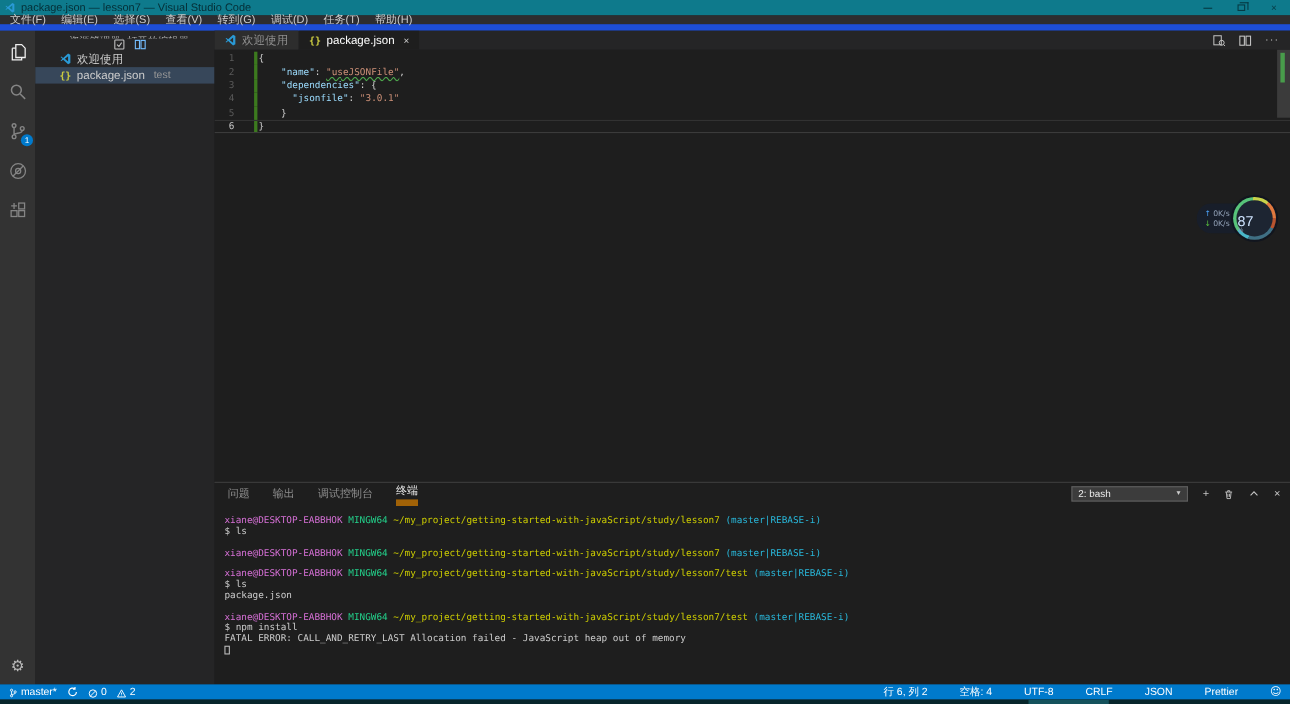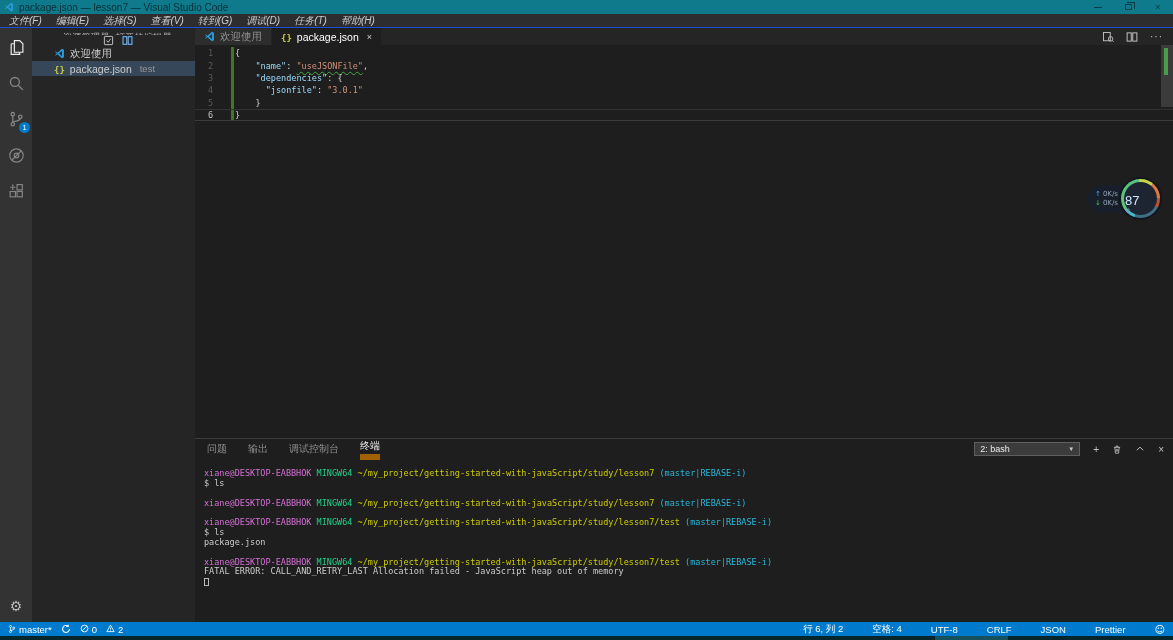--- a/index.html
+++ b/index.html
@@ -11,21 +11,21 @@
   .titlebar .vsc-logo{width:10px;height:10px;margin-right:5px;}
   .win-controls{margin-left:auto;display:flex;height:100%;}
   .win-btn{width:30px;display:flex;align-items:center;justify-content:center;
     color:#063a44;font-size:9px;}
   .restore-glyph{width:7px;height:6px;border:1px solid #063a44;position:relative;}
   .restore-glyph:before{content:"";position:absolute;left:1px;top:-3px;width:7px;height:6px;
     border:1px solid #063a44;border-left:none;border-bottom:none;}
   .min-glyph{width:8px;height:1px;background:#063a44;}
   
   .menubar{height:14px;background:#2d2d30;display:flex;align-items:center;
-    font-size:10px;color:#cccccc;padding-left:2px;border-bottom:1px solid #1d4ed8;font-style:italic;}
+    font-size:10px;color:#cccccc;padding-left:2px;border-bottom:6px solid #1d4ed8;}
   .menu-item{padding:0 7px;cursor:default;}
   
   .main{display:flex;height:594px;}
   .activitybar{width:32px;background:#333333;display:flex;flex-direction:column;
     align-items:center;padding-top:9px;gap:16px;position:relative;flex:none;}
   .act-icon{width:20px;height:20px;display:flex;align-items:center;justify-content:center;position:relative;}
   .badge{position:absolute;right:-4px;bottom:-4px;min-width:11px;height:11px;border-radius:50%;
     background:#007acc;color:#fff;font-size:7.5px;display:flex;align-items:center;justify-content:center;}
   .act-gear{position:absolute;bottom:8px;left:0;width:32px;text-align:center;
     color:#b9b9b9;font-size:14px;font-family:"DejaVu Sans",sans-serif;}
@@ -76,21 +76,21 @@
   .terminal{flex:1;padding:11px 0 0 9px;font-family:"DejaVu Sans Mono","Liberation Mono",monospace;
     font-size:8.5px;line-height:9.85px;color:#cccccc;overflow:hidden;}
   .t-line{white-space:pre;height:9.85px;}
   .t-user{color:#d670d6;} .t-env{color:#23d18b;} .t-path{color:#cdcd00;} .t-branch{color:#29b8db;}
   .t-cursor{display:inline-block;width:5px;height:8px;border:1px solid #b9b9b9;vertical-align:middle;}
   
   .statusbar{height:14px;background:#007acc;color:#ffffff;font-size:9.5px;
     display:flex;align-items:center;padding:0 8px;}
   .sb-left{display:flex;align-items:center;gap:9px;}
   .sb-right{margin-left:auto;display:flex;align-items:center;gap:29px;}
-  .sb-cell{display:flex;align-items:flex-start;gap:3px;white-space:nowrap;}
+  .sb-cell{display:flex;align-items:flex-end;gap:3px;white-space:nowrap;}
   .smiley{font-family:"DejaVu Sans",sans-serif;font-size:10px;}
   
   .sliver{height:4px;background:#07262b;position:relative;}
   .sliver-app{position:absolute;left:935px;top:0;width:73px;height:4px;background:#15525c;}
   
   .perf{position:absolute;top:179px;left:1088px;width:72px;height:39px;z-index:50;}
   .perf-pill{position:absolute;left:0;top:6px;width:46px;height:27px;background:rgba(24,30,43,.96);
     border-radius:13px;display:flex;flex-direction:column;justify-content:center;gap:1px;padding-left:7px;
     font-size:7px;color:#93a2b8;font-family:"DejaVu Sans",sans-serif;}
   .perf-row{display:flex;align-items:center;gap:2px;white-space:nowrap;}
@@ -302,20 +302,21 @@
           <div class="t-line"><span class="t-user">xiane@DESKTOP-EABBHOK </span><span class="t-env">MINGW64 </span><span class="t-path">~/my_project/getting-started-with-javaScript/study/lesson7 </span><span class="t-branch">(master|REBASE-i)</span></div>
           <div class="t-line"><span>$ ls</span></div>
           <div class="t-line">&nbsp;</div>
           <div class="t-line"><span class="t-user">xiane@DESKTOP-EABBHOK </span><span class="t-env">MINGW64 </span><span class="t-path">~/my_project/getting-started-with-javaScript/study/lesson7 </span><span class="t-branch">(master|REBASE-i)</span></div>
           <div class="t-line">&nbsp;</div>
           <div class="t-line"><span class="t-user">xiane@DESKTOP-EABBHOK </span><span class="t-env">MINGW64 </span><span class="t-path">~/my_project/getting-started-with-javaScript/study/lesson7/test </span><span class="t-branch">(master|REBASE-i)</span></div>
           <div class="t-line"><span>$ ls</span></div>
           <div class="t-line"><span>package.json</span></div>
           <div class="t-line">&nbsp;</div>
           <div class="t-line"><span class="t-user">xiane@DESKTOP-EABBHOK </span><span class="t-env">MINGW64 </span><span class="t-path">~/my_project/getting-started-with-javaScript/study/lesson7/test </span><span class="t-branch">(master|REBASE-i)</span></div>
+          <div class="t-line"><span>$ npm install</span></div>
           <div class="t-line"><span>FATAL ERROR: CALL_AND_RETRY_LAST Allocation failed - JavaScript heap out of memory</span></div>
           <div class="t-line"><span class="t-cursor"></span></div>
         </div>
     </div>
   </div>
 </div>
 
 <div class="statusbar">
   <div class="sb-left" id="status-left">
       <div class="sb-cell">

